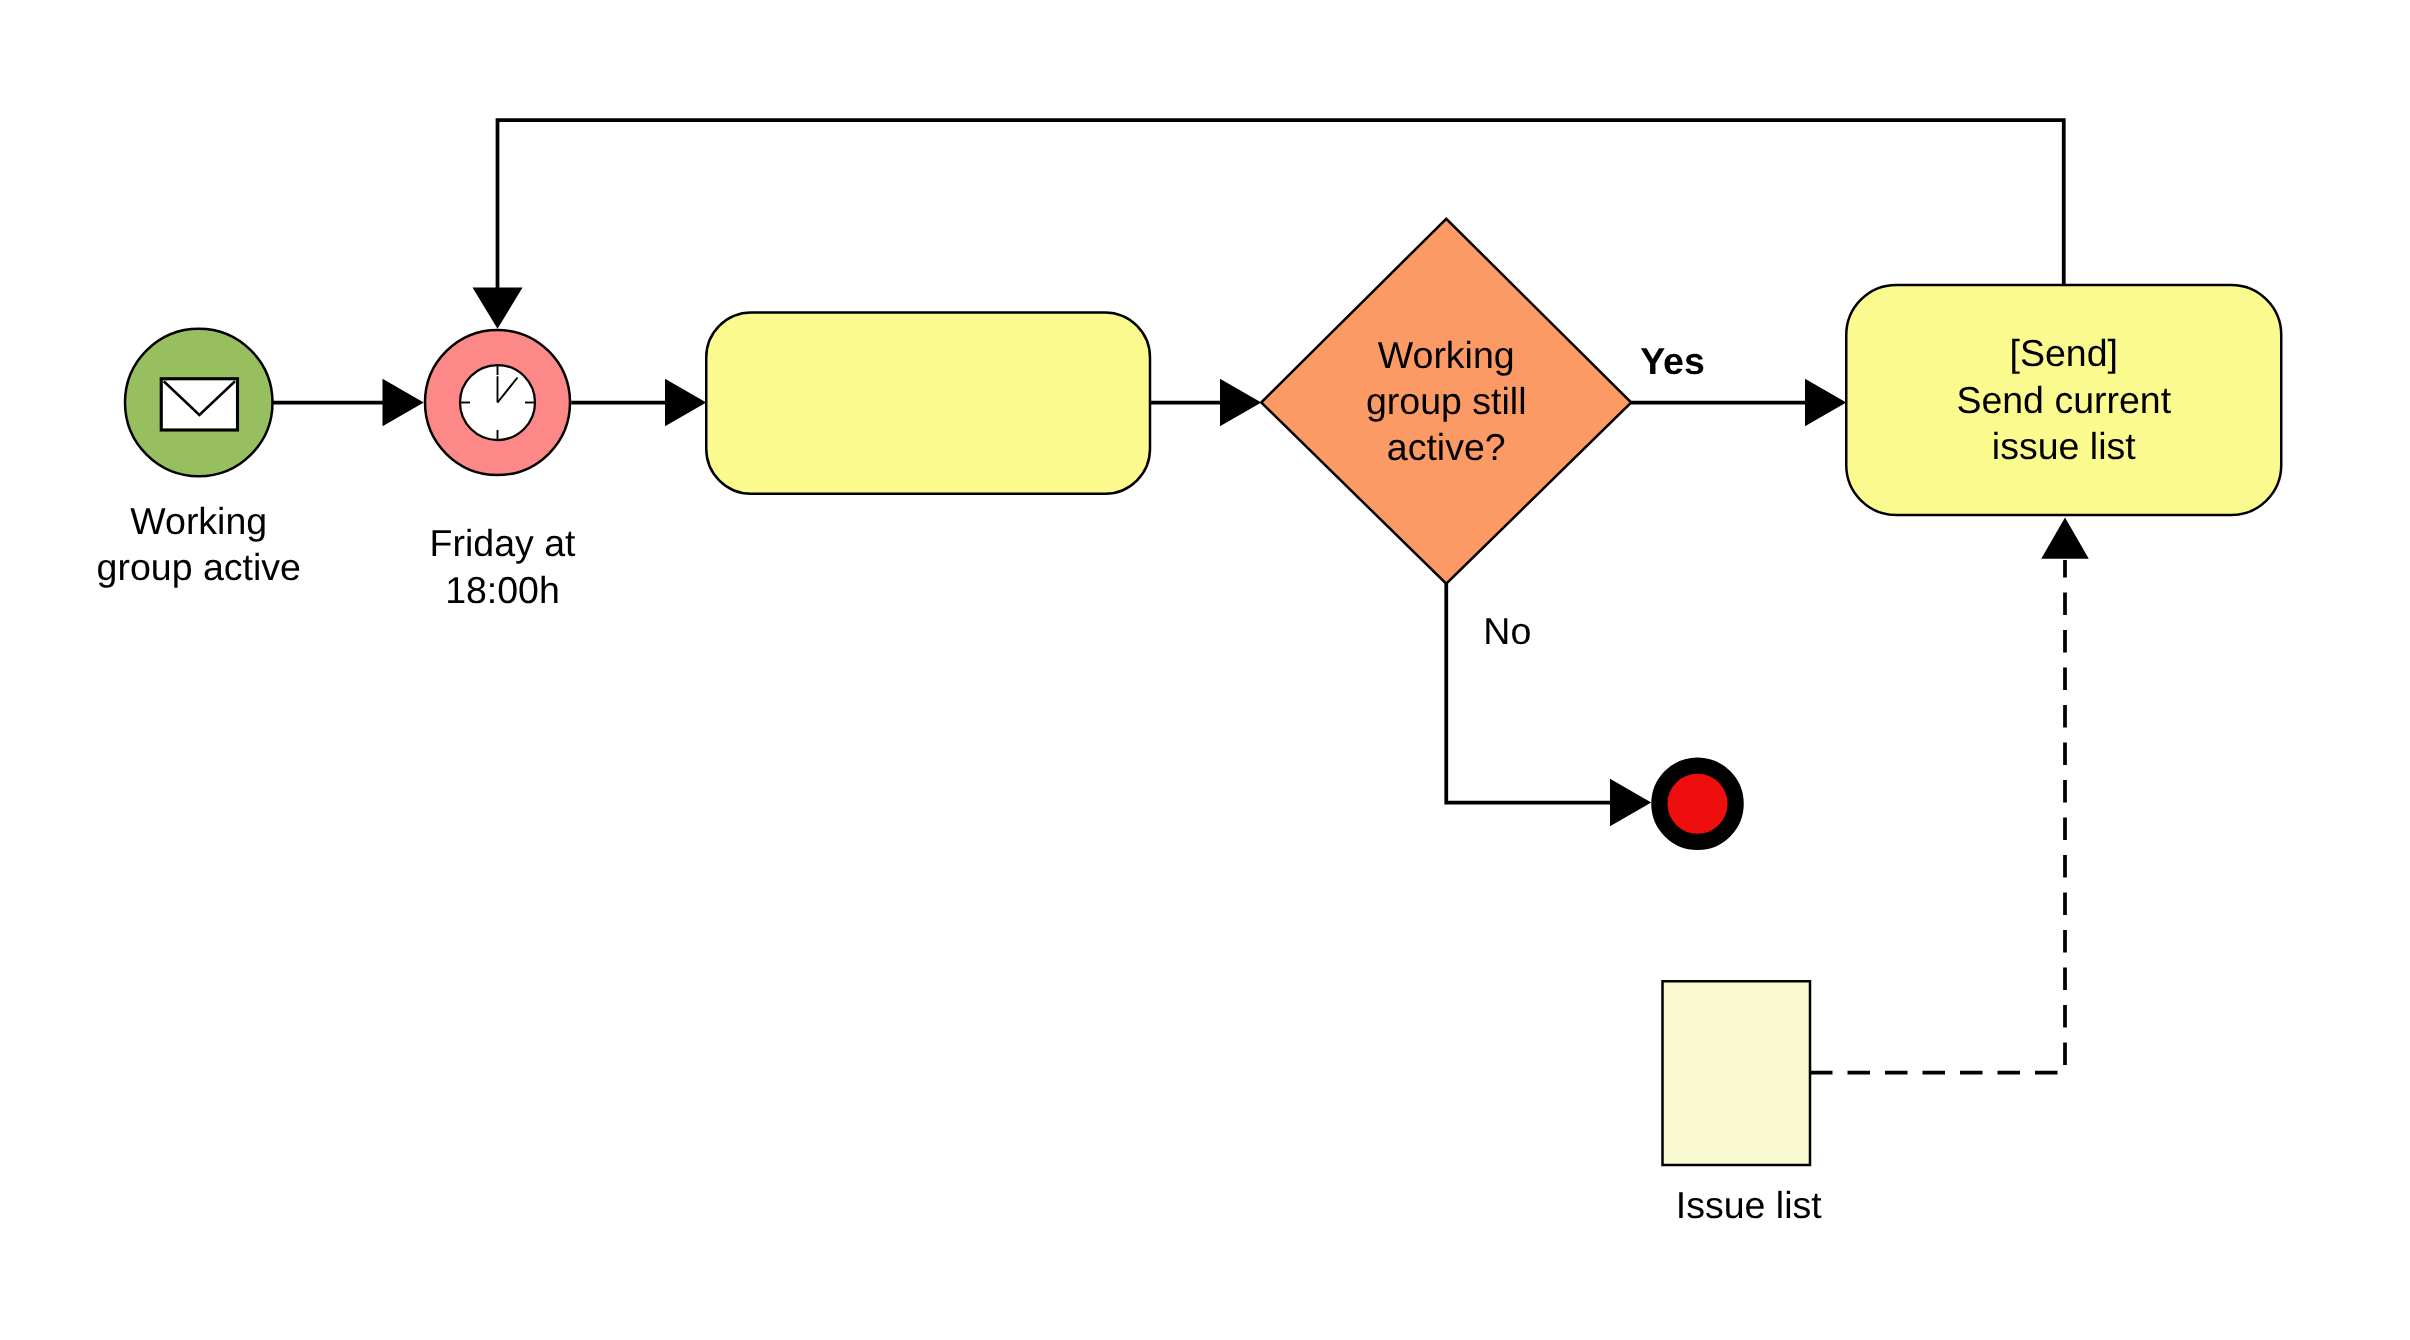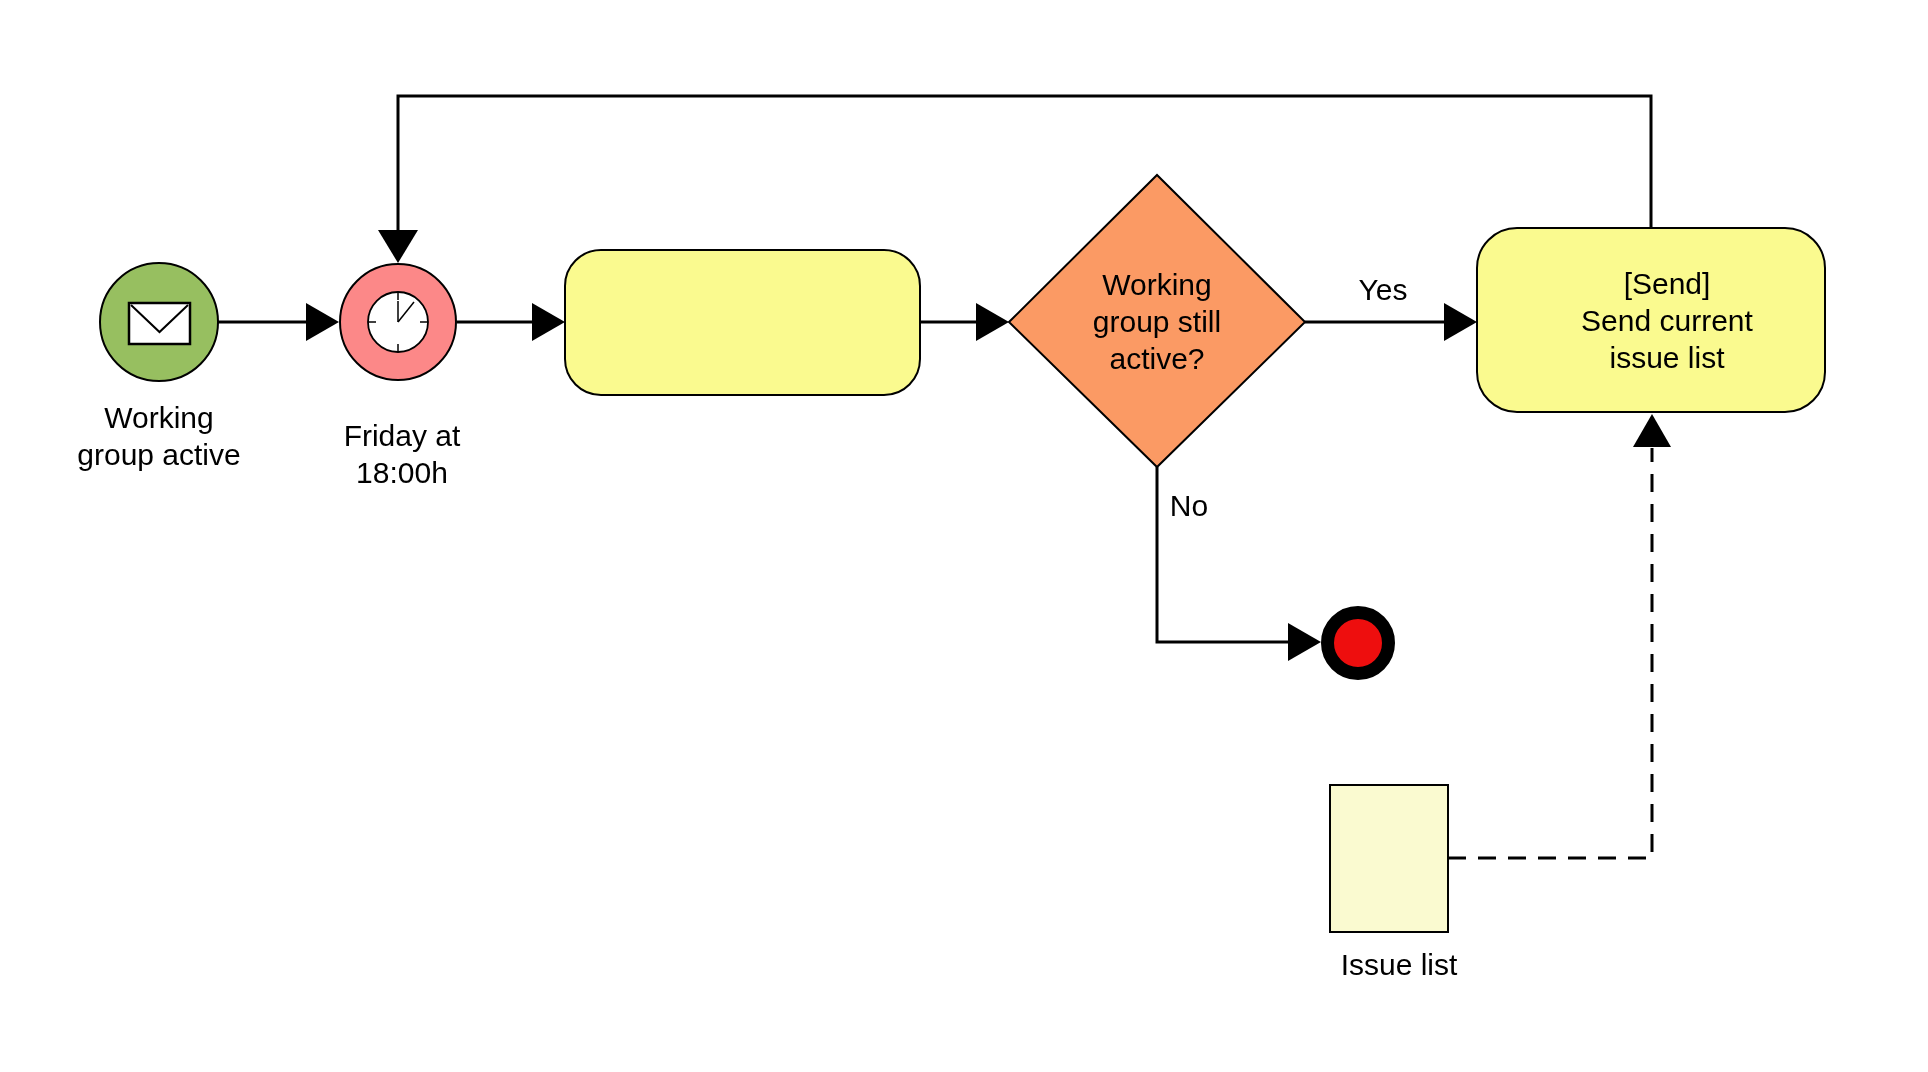--- a/index.html
+++ b/index.html
@@ -92,23 +92,23 @@
 group active</div>
 
   <div class="label" style="left:252px;top:417px;width:300px;">Friday at
 18:00h</div>
 
 
   <div class="label boxed" style="left:1009px;top:175px;width:296px;height:292px;">Working
 group still
 active?</div>
 
-  <div class="label" style="left:1333px;top:271px;width:100px;">Yes</div>
+  <div class="label" style="left:1288px;top:271px;width:100px;font-weight:bold;">Yes</div>
 
-  <div class="label boxed" style="left:1477px;top:228px;width:348px;height:184px;margin-left:16px;">[Send]
+  <div class="label boxed" style="left:1477px;top:228px;width:348px;height:184px;">[Send]
 Send current
 issue list</div>
 
-  <div class="label" style="left:1153px;top:487px;width:72px;">No</div>
+  <div class="label" style="left:1153px;top:487px;width:72px;text-align:right;">No</div>
 
   <div class="label" style="left:1289px;top:946px;width:220px;">Issue list</div>
 
 </div>
 
 </body></html>

